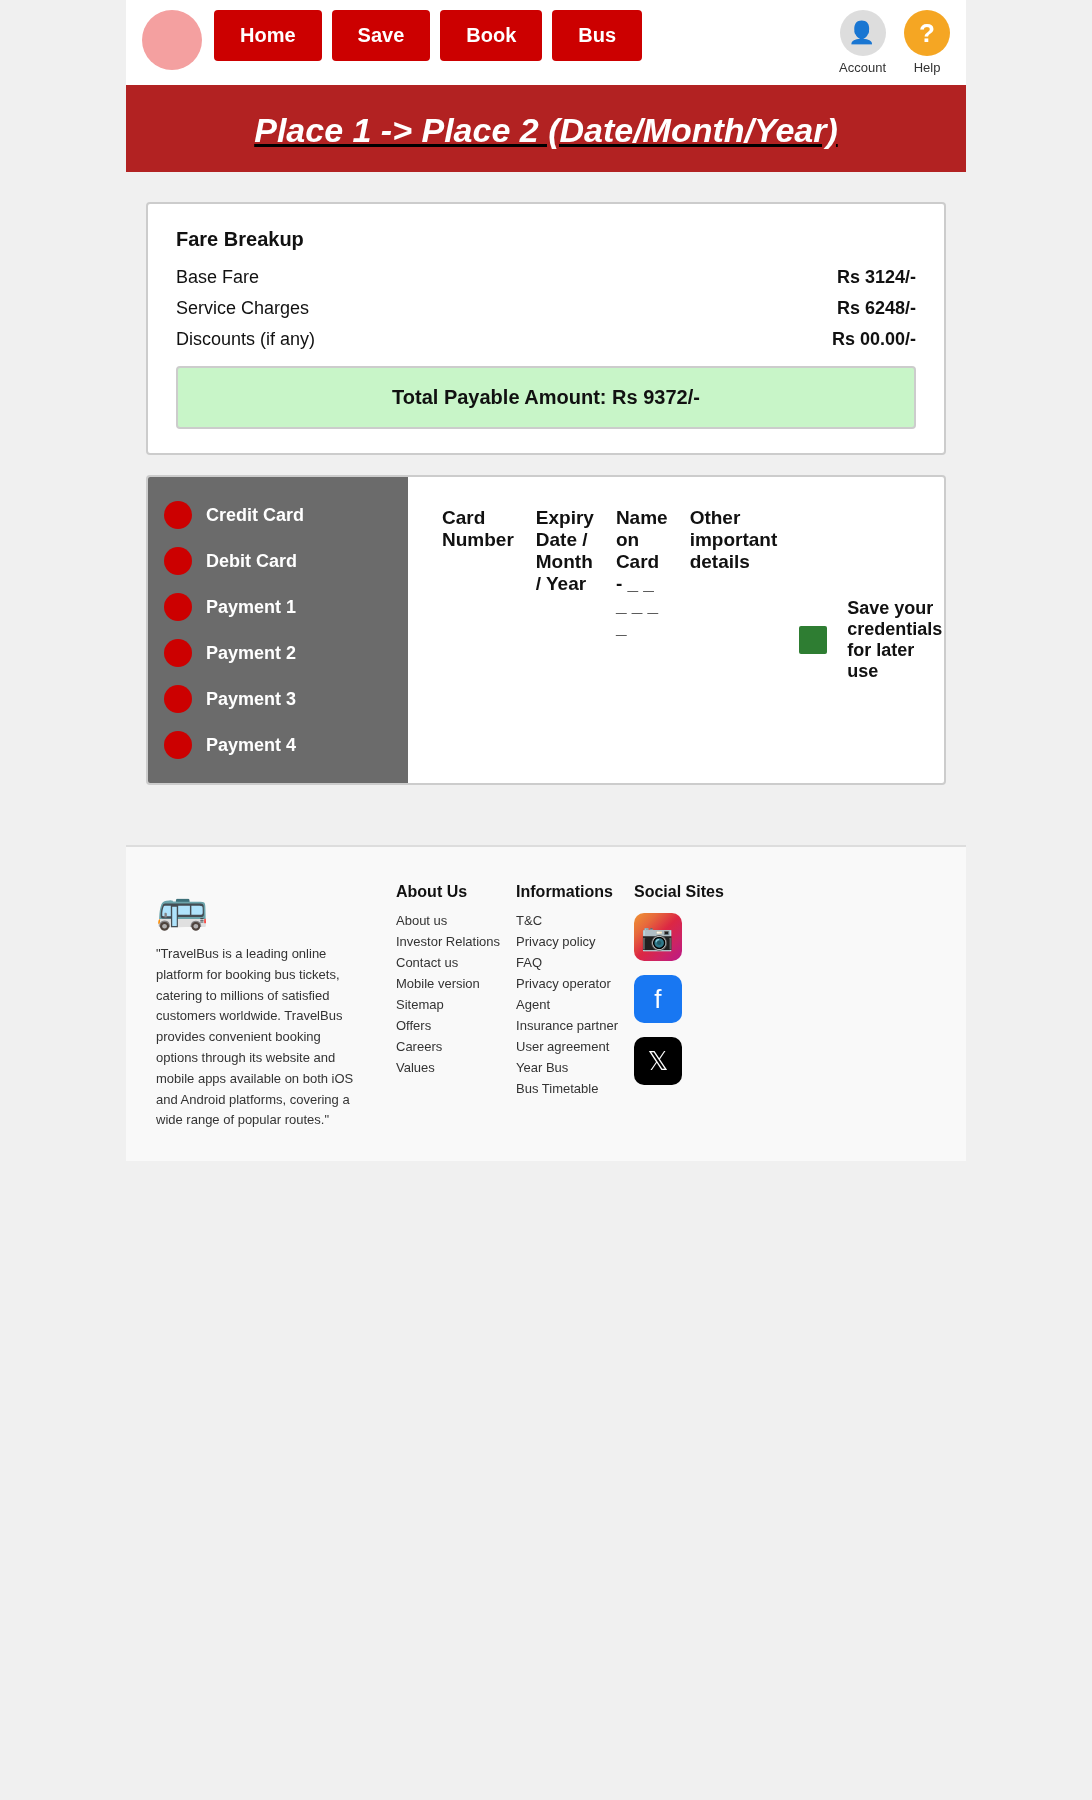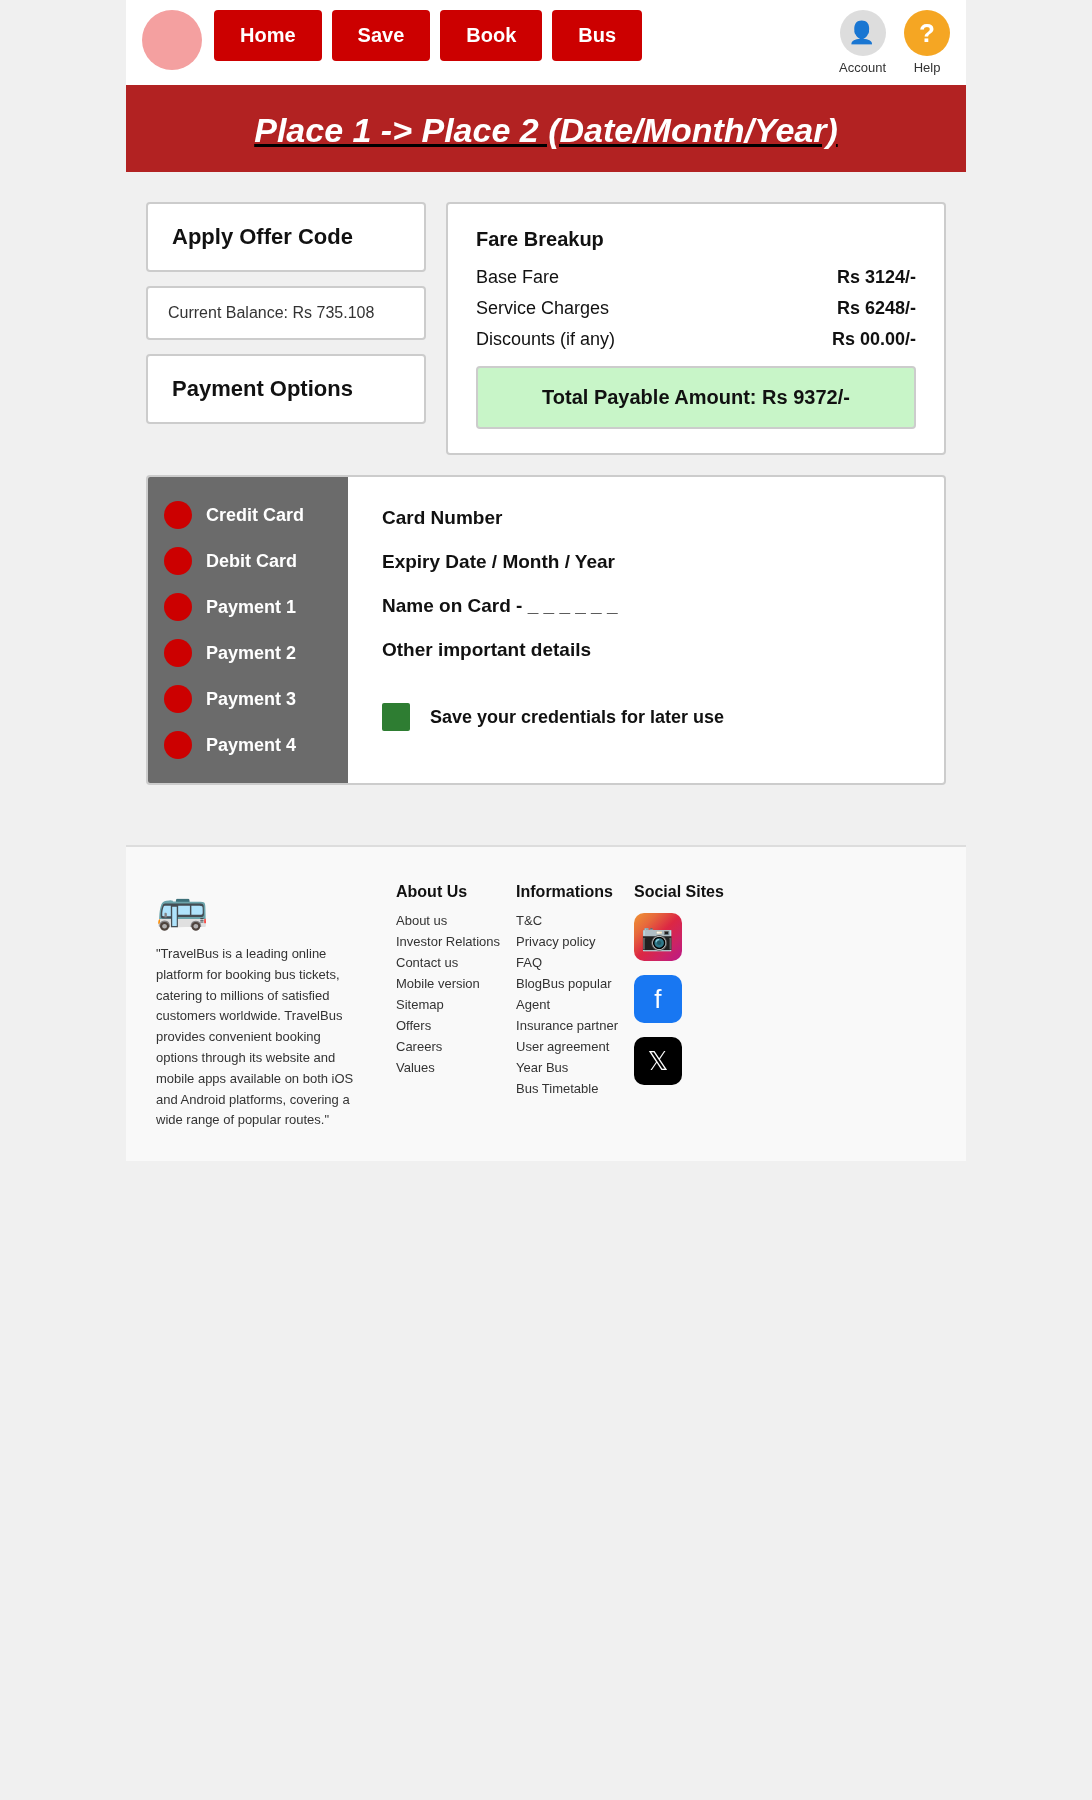--- a/index.html
+++ b/index.html
@@ -168,21 +168,21 @@
     .payment-section {
       display: flex;
       gap: 0;
       background: #fff;
       border: 2px solid #ccc;
       border-radius: 4px;
       overflow: hidden;
     }
     .payment-methods {
       background: #6b6b6b;
-      width: 200px;
+      width: 260px;
       flex-shrink: 0;
       padding: 24px 16px;
       display: flex;
       flex-direction: column;
       gap: 18px;
     }
     .payment-method-item {
       display: flex;
       align-items: center;
       gap: 14px;
@@ -199,21 +199,20 @@
       color: #fff;
       font-size: 18px;
       font-weight: bold;
     }
 
     
     .card-details {
       flex: 1;
       padding: 30px 30px 30px 34px;
       display: flex;
-      flex-direction: column;
       gap: 22px;
     }
     .card-field-label {
       font-size: 19px;
       font-weight: bold;
       color: #111;
     }
     .save-row {
       display: flex;
       align-items: center;
@@ -318,31 +317,20 @@
 </header>
 
 <div class="banner">
   <div class="banner-title">Place 1 -&gt; Place 2  (Date/Month/Year)</div>
 </div>
 
 <div class="main-content">
 
   <div class="top-section">
 
-    <div class="left-col">
-      <div class="offer-box">
-        <span>Apply Offer Code</span>
-      </div>
-      <div class="balance-box">
-        <span>Current Balance: Rs 735.108</span>
-      </div>
-      <div class="payment-options-box">
-        <span>Payment Options</span>
-      </div>
-    </div>
 
     <div class="fare-box">
       <div class="fare-title">Fare Breakup</div>
       <div class="fare-row">
         <span>Base Fare</span>
         <span class="amount">Rs 3124/-</span>
       </div>
       <div class="fare-row">
         <span>Service Charges</span>
         <span class="amount">Rs 6248/-</span>
@@ -420,21 +408,21 @@
         <a href="#">Offers</a>
         <a href="#">Careers</a>
         <a href="#">Values</a>
       </div>
 
       <div class="footer-col">
         <h4>Informations</h4>
         <a href="#">T&amp;C</a>
         <a href="#">Privacy policy</a>
         <a href="#">FAQ</a>
-        <a href="#">BlogBus popular</a>
+        <a href="#">Privacy operator</a>
         <a href="#">Agent</a>
         <a href="#">Insurance partner</a>
         <a href="#">User agreement</a>
         <a href="#">Year Bus</a>
         <a href="#">Bus Timetable</a>
       </div>
 
       <div class="footer-col">
         <h4>Social Sites</h4>
         <div class="social-icons">

